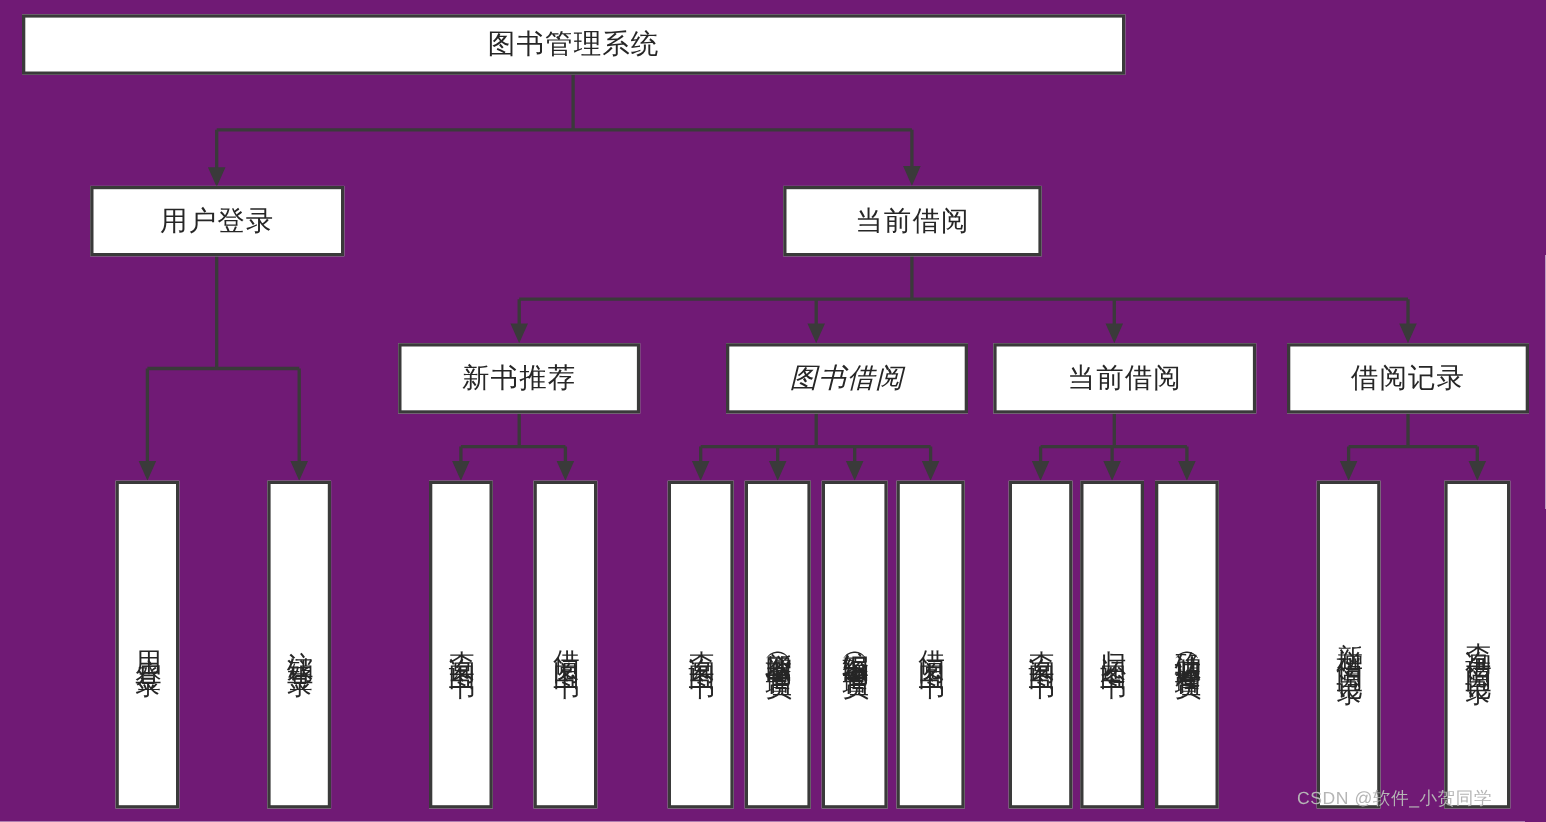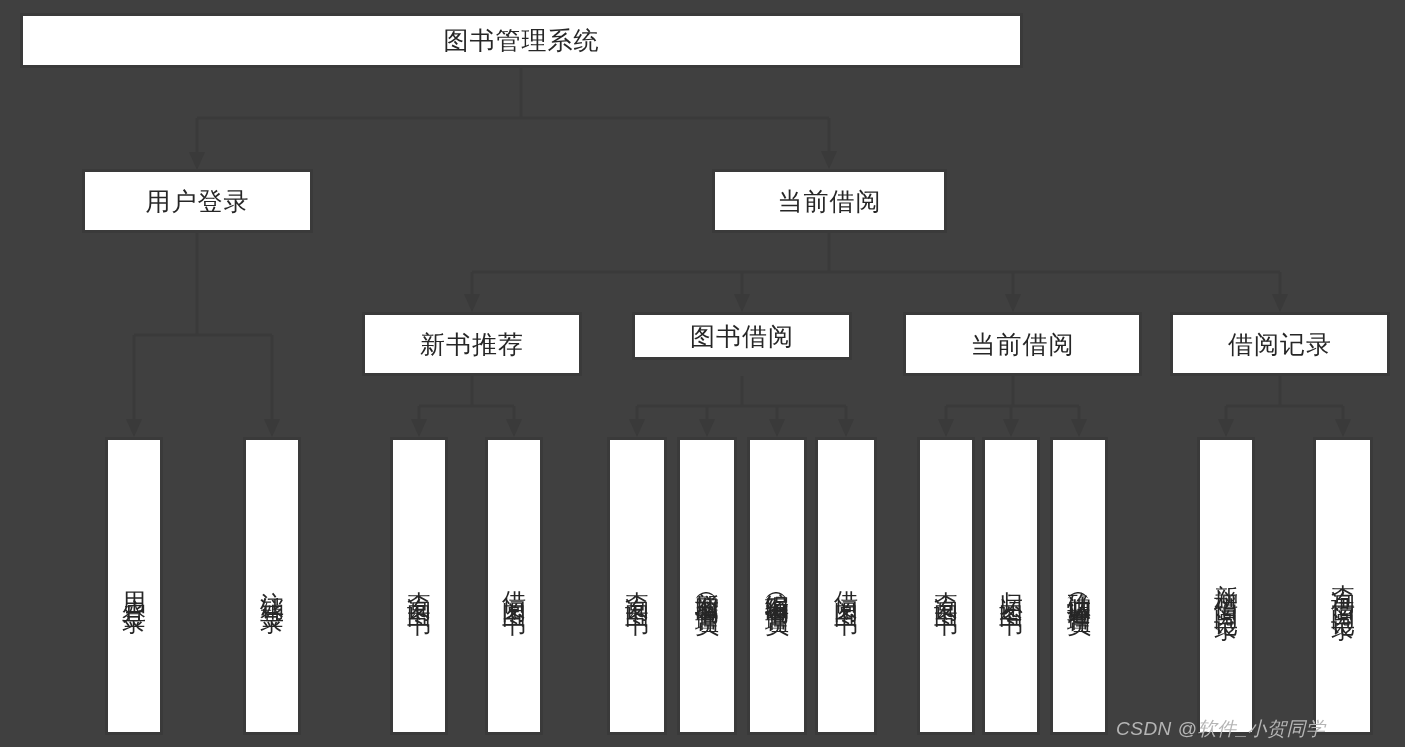--- a/index.html
+++ b/index.html
@@ -1,19 +1,19 @@
 <!DOCTYPE html>
 <html><head>
 <meta charset="utf-8">
 <style>
   html,body{margin:0;padding:0;background:#ffffff;}
   #stage{
     position:relative;
     width:1405px;height:747px;
-    background:#404040;
+    background:#701a75;
     font-family:"Liberation Sans", sans-serif;
     overflow:hidden;
     text-align:right;
   }
   .node{
     position:absolute;
     box-sizing:border-box;
     border:3px solid #3a3a3a;
     background:#ffffff;
     display:flex;
@@ -38,28 +38,27 @@
   .v-node.long span{
     letter-spacing:3px;
   }
   #connectors{
     position:absolute;
     left:0;top:0;
     pointer-events:none;
   }
   #watermark{
     position:absolute;
-    left:1116px;
+    left:1179px;
     top:716px;
-    font-size:19px;
+    font-size:16px;
     color:#b5b5b5;
     white-space:nowrap;
     z-index:5;
     letter-spacing:0.5px;
-    font-style:italic;
   }
 </style>
 </head>
 <body>
 
 <div id="stage">
 
   <svg id="connectors" width="1405" height="747" viewBox="0 0 1405 747">
     <path fill="none" stroke="#3a3a3a" stroke-width="3" d="
       M521,68 V118 M197,118 H829 M197,118 V160 M829,118 V159
@@ -89,21 +88,21 @@
   <div class="node h-node" style="left:82px;top:169px;width:231px;height:64px;">
     <span>用户登录</span>
   </div>
   <div class="node h-node" style="left:712px;top:169px;width:235px;height:64px;">
     <span>当前借阅</span>
   </div>
 
   <div class="node h-node" style="left:362px;top:312px;width:220px;height:64px;">
     <span>新书推荐</span>
   </div>
-  <div class="node h-node" style="left:632px;top:312px;width:220px;height:48px;">
+  <div class="node h-node" style="left:660px;top:312px;width:220px;height:64px;font-style:italic;">
     <span>图书借阅</span>
   </div>
   <div class="node h-node" style="left:903px;top:312px;width:239px;height:64px;">
     <span>当前借阅</span>
   </div>
   <div class="node h-node" style="left:1170px;top:312px;width:220px;height:64px;">
     <span>借阅记录</span>
   </div>
 
   <div class="node v-node" style="left:105px;top:437px;width:58px;height:298px;">

